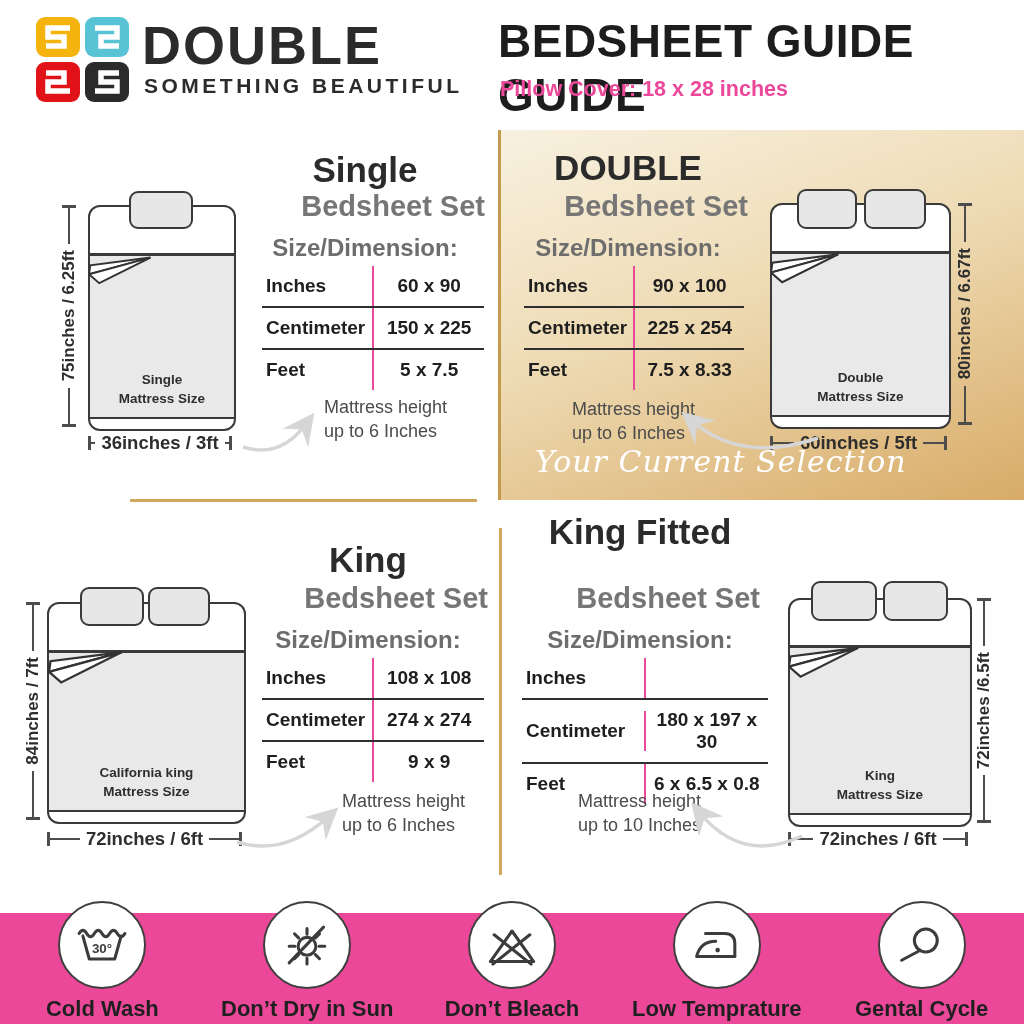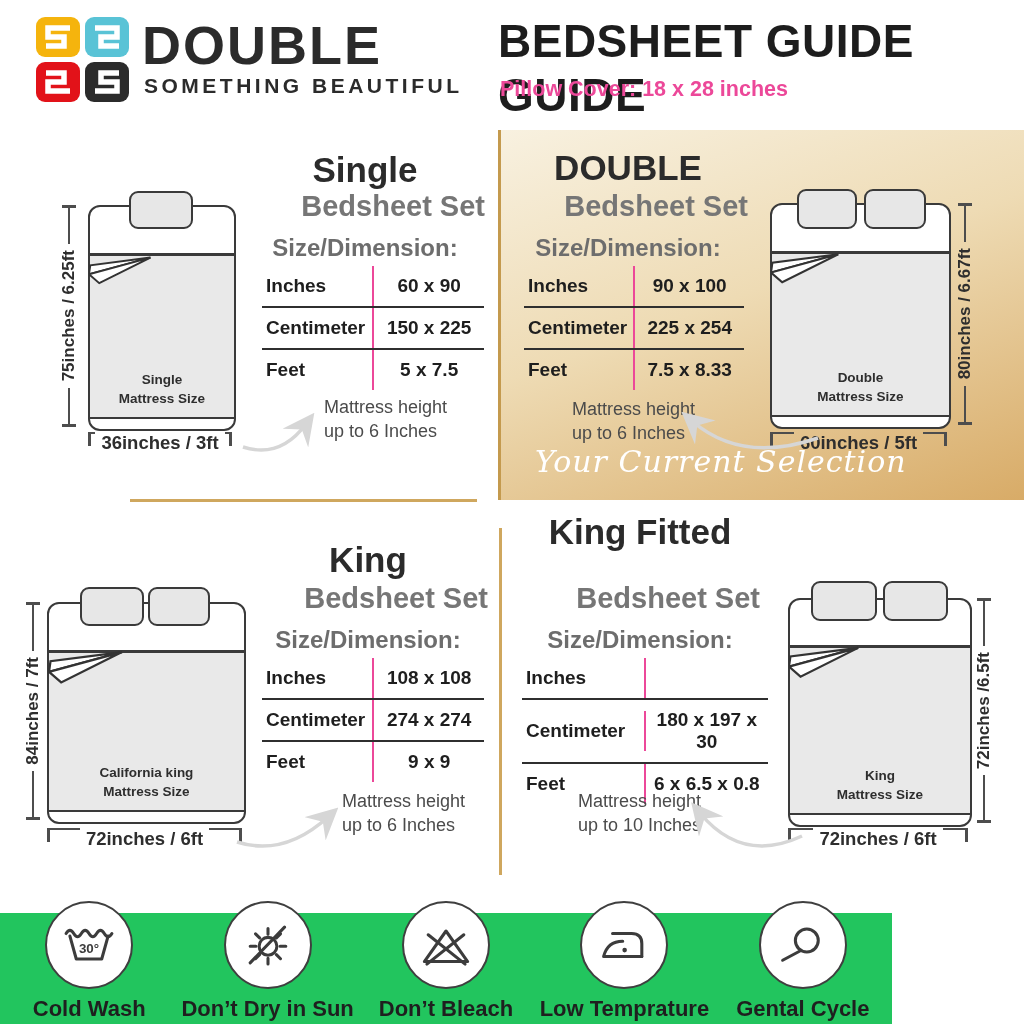--- a/index.html
+++ b/index.html
@@ -34,38 +34,38 @@
   .fold{position:absolute;left:-1px;top:-4px;}
   .bed-label{position:absolute;left:0;right:0;bottom:20px;text-align:center;font-weight:700;
              font-size:13.5px;color:#2e2e2e;line-height:1.45;}
 
   
   .vdim{position:absolute;display:flex;flex-direction:column;align-items:center;width:22px;}
   .vdim .cap{height:3px;width:14px;background:#4d4d4d;}
   .vdim .seg{flex:1;width:2px;background:#4d4d4d;}
   .vdim .lbl{writing-mode:vertical-rl;transform:rotate(180deg);font-weight:700;font-size:17px;
              color:#2e2e2e;padding:6px 0;white-space:nowrap;}
-  .hdim{position:absolute;display:flex;height:22px;}
+  .hdim{position:absolute;display:flex;align-items:center;height:22px;}
   .hdim .cap{width:3px;height:14px;background:#4d4d4d;}
   .hdim .seg{flex:1;height:2px;background:#4d4d4d;}
   .hdim .lbl{font-weight:700;font-size:18.5px;color:#2e2e2e;padding:0 6px;white-space:nowrap;}
 
   
   .note{position:absolute;font-size:18px;color:#4b4b4b;line-height:1.32;}
   .selection{position:absolute;font-family:"DejaVu Serif","Liberation Serif",serif;font-style:italic;
              font-size:30px;color:#ffffff;letter-spacing:1px;}
   .divider-h{position:absolute;background:#cfa75e;}
   .divider-v{position:absolute;background:#cfa75e;}
   .highlight-box{position:absolute;left:498px;top:130px;width:526px;height:370px;
                  border-left:3px solid #c49a4e;
                  background:linear-gradient(160deg,#f8f1e0 0%,#eedbb4 45%,#d8ab67 100%);}
   .arrows{position:absolute;left:0;top:0;pointer-events:none;}
 
   
-  .care-bar{position:absolute;left:0;top:913px;width:892px;height:111px;background:#22c55e;
+  .care-bar{position:absolute;left:0;top:913px;width:1024px;height:111px;background:#ec4899;
             display:flex;justify-content:space-around;align-items:flex-start;}
   .care-item{display:flex;flex-direction:column;align-items:center;width:200px;margin-top:-12px;}
   .care-circle{width:84px;height:84px;border-radius:50%;background:#fff;border:2.5px solid #3f3f3f;
                display:flex;align-items:center;justify-content:center;}
   .care-label{margin-top:7px;font-weight:700;font-size:22px;color:#1f1f1f;white-space:nowrap;}
   .cicon{stroke:#3c3c3c;stroke-width:2.4;fill:none;stroke-linecap:round;stroke-linejoin:round;}
 </style>
 </head>
 <body>
 

